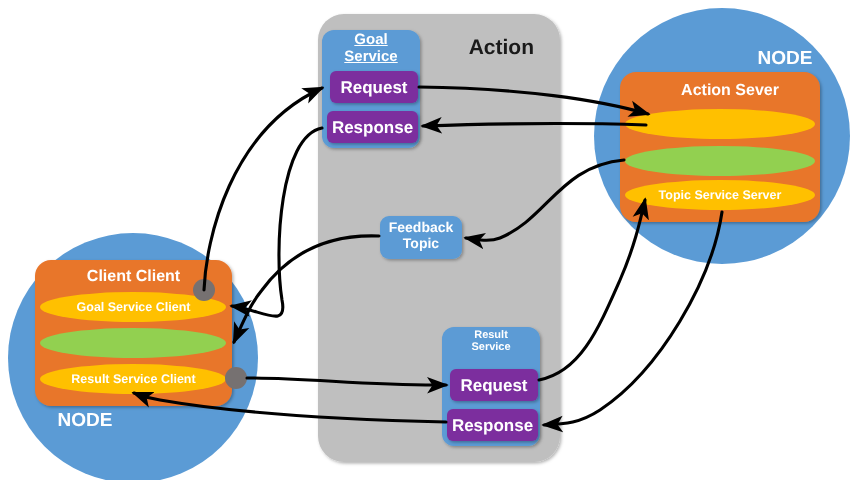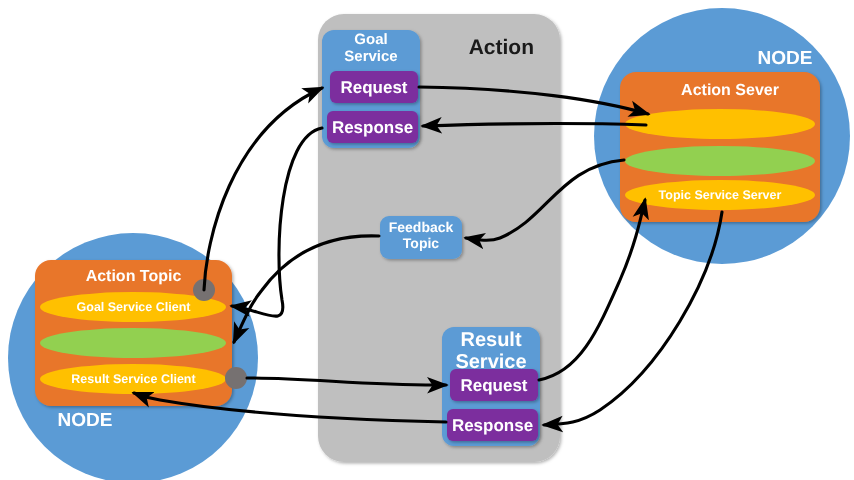--- a/index.html
+++ b/index.html
@@ -104,35 +104,35 @@
       <path d="M 539 380 C 580 372 598 330 620 280 C 634 248 640 222 645 200"></path>
 
       <path d="M 722 212 C 712 280 660 370 600 410 C 580 423 566 424 544 425"></path>
 
       <path d="M 446 422 C 360 420 240 414 160 400 C 148 398 142 396 134 393"></path>
     </g>
   </svg>
 
   <div class="label dark" style="left:438px; top:36px; width:96px; font-size:21px;">Action</div>
 
-  <div class="label" style="left:322px; top:32px; width:98px; font-size:15px;">Goal
+  <div class="label" style="left:322px; top:32px; width:98px; font-size:15px;text-decoration:underline;">Goal
 Service</div>
   <div class="label" style="left:330px; top:78px; width:88px; font-size:17px;">Request</div>
   <div class="label" style="left:327px; top:118px; width:91px; font-size:17px;">Response</div>
 
   <div class="label" style="left:380px; top:220px; width:82px; font-size:14px;">Feedback
 Topic</div>
 
-  <div class="label" style="left:442px; top:329px; width:98px; font-size:20px;">Result
+  <div class="label" style="left:442px; top:329px; width:98px; font-size:11px;">Result
 Service</div>
   <div class="label" style="left:450px; top:376px; width:88px; font-size:17px;">Request</div>
   <div class="label" style="left:447px; top:416px; width:91px; font-size:17px;">Response</div>
 
   <div class="label" style="left:740px; top:48px; width:90px; font-size:19px;">NODE</div>
   <div class="label" style="left:620px; top:82px; width:220px; font-size:16px;">Action Sever</div>
   <div class="label" style="left:625px; top:188px; width:190px; font-size:12.5px;">Topic Service Server</div>
 
   <div class="label" style="left:40px; top:410px; width:90px; font-size:19px;">NODE</div>
-  <div class="label" style="left:35px; top:268px; width:197px; font-size:16px;">Action Topic</div>
+  <div class="label" style="left:35px; top:268px; width:197px; font-size:16px;">Client Client</div>
   <div class="label" style="left:40px; top:300px; width:187px; font-size:12.5px;">Goal Service Client</div>
   <div class="label" style="left:40px; top:372px; width:187px; font-size:12.5px;">Result Service Client</div>
 
 </div>
 
 </body></html>

